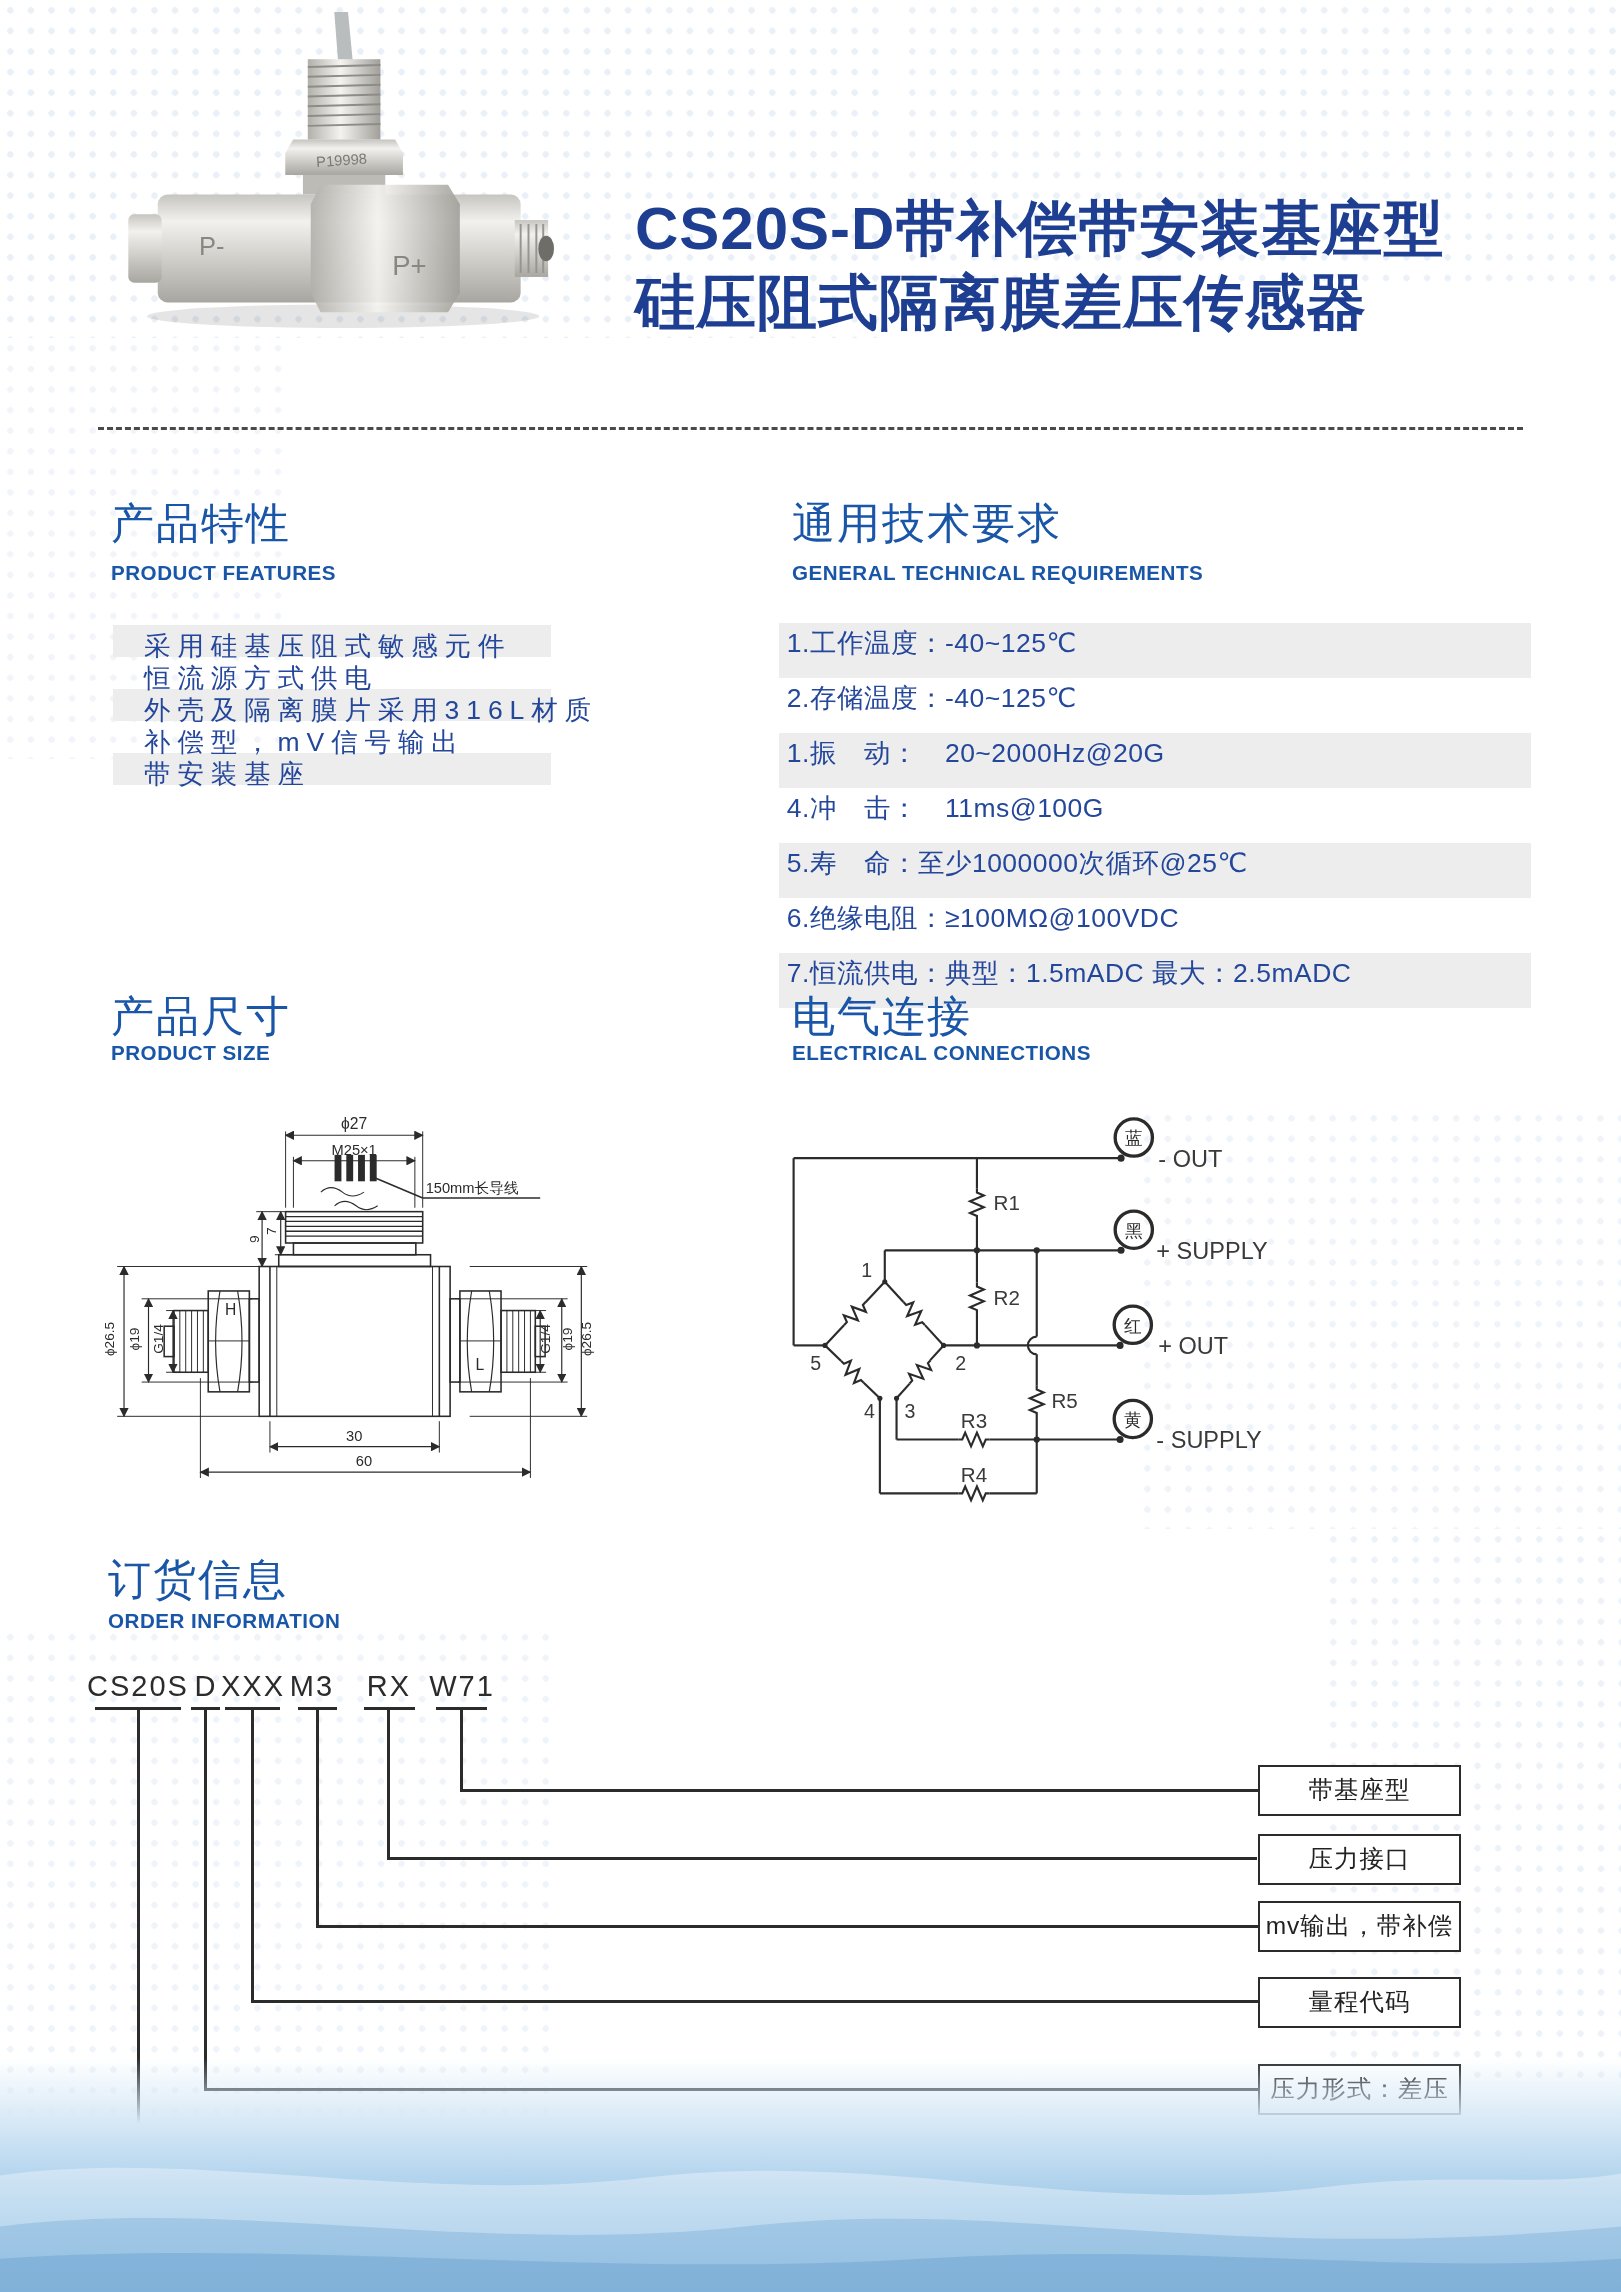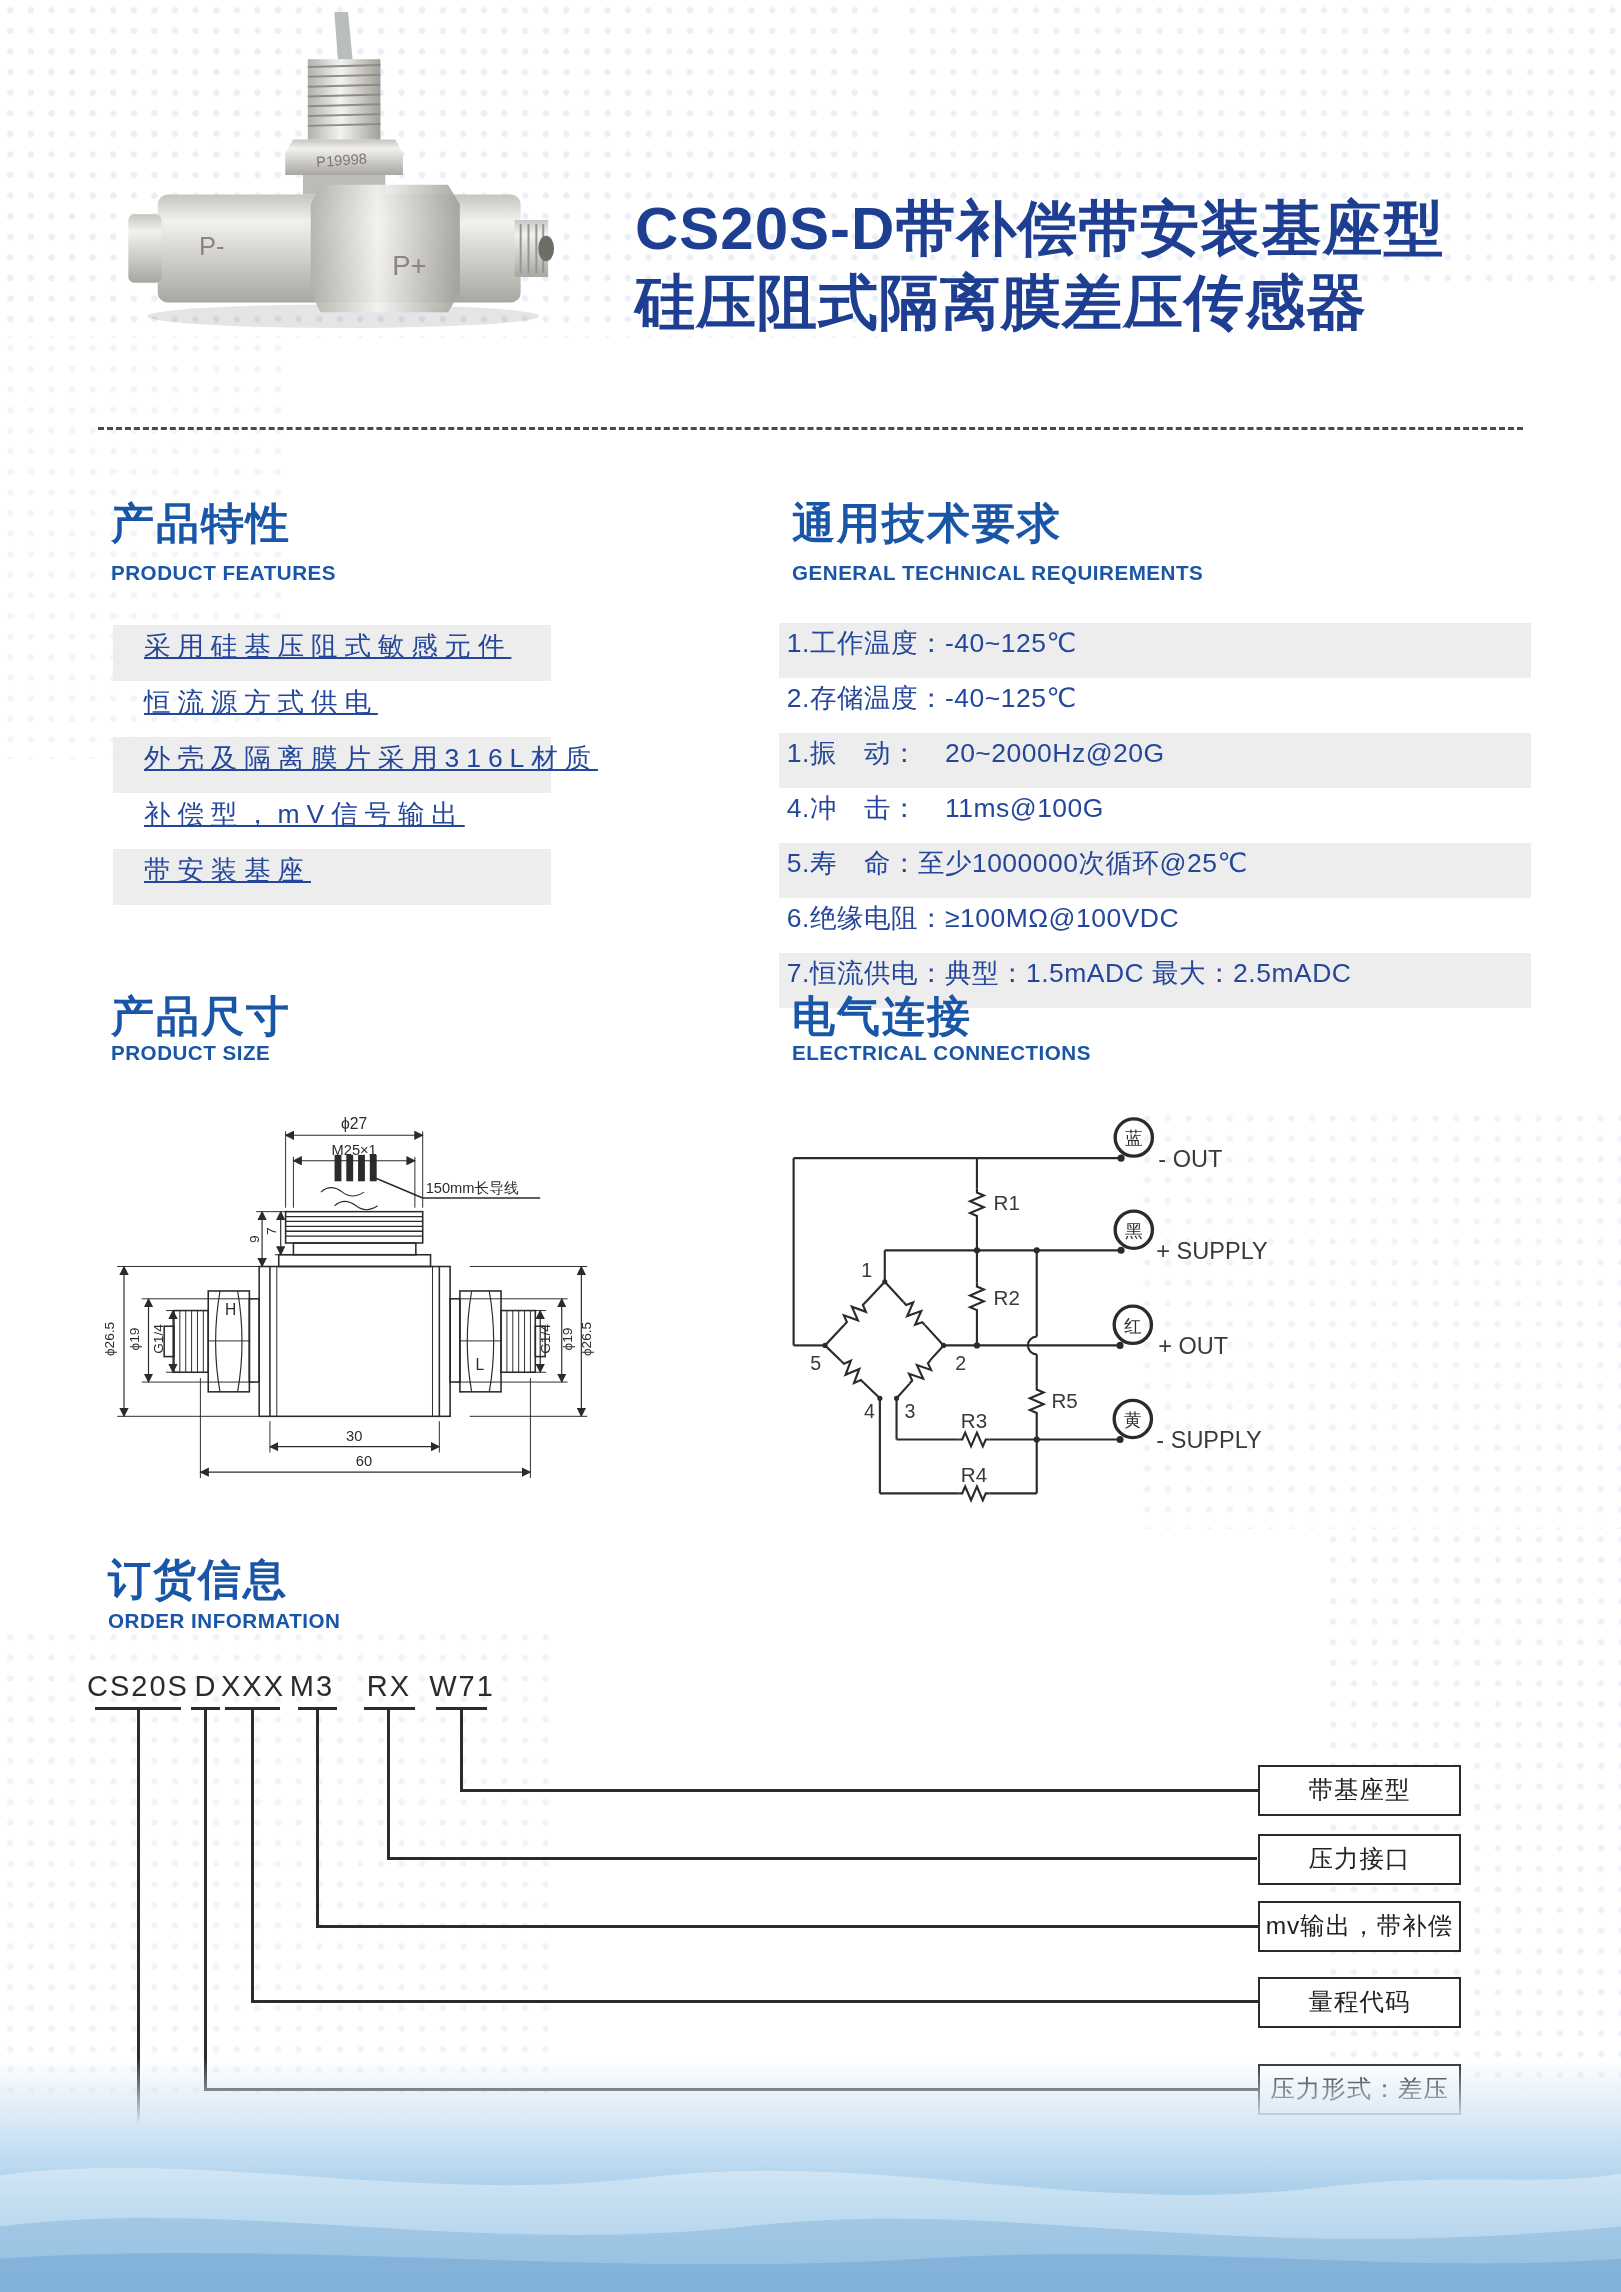--- a/index.html
+++ b/index.html
@@ -8,28 +8,28 @@
   .abs{position:absolute;}
   
   .dots{position:absolute;pointer-events:none;
         background-image:radial-gradient(circle,#d7e3f2 2.9px,rgba(215,227,242,0) 3.5px);
         background-size:20.6px 20.6px;}
   
   #title-block{left:635px;top:192px;color:#1e3e92;font-weight:800;font-size:60px;line-height:74px;letter-spacing:1px;white-space:nowrap;}
   
   #divider{left:98px;top:427px;width:1425px;border-top:3.9px dashed #4a4a4a;height:0;}
   
-  .h-cn{position:absolute;color:#1956a7;font-weight:700;font-size:43px;letter-spacing:2px;white-space:nowrap;}
+  .h-cn{position:absolute;color:#1956a7;font-weight:400;font-size:43px;letter-spacing:2px;white-space:nowrap;}
   .h-en{position:absolute;color:#1956a7;font-weight:800;font-size:20.6px;letter-spacing:0.5px;white-space:nowrap;}
   
   .list{position:absolute;}
   .row{color:#24479b;font-size:26.5px;white-space:nowrap;display:block;}
   .row:nth-child(odd){background:#ededed;}
   #features-list{left:113px;top:625px;width:438px;}
-  #features-list .row{height:56px;line-height:42px;padding-left:31px;letter-spacing:6.9px;text-decoration:underline;}
+  #features-list .row{height:32px;line-height:42px;padding-left:31px;letter-spacing:6.9px;}
   #requirements-list{left:779px;top:623px;width:752px;}
   #requirements-list .row{height:55px;line-height:40px;padding-left:7.8px;letter-spacing:0.5px;}
   
   .code-label{position:absolute;top:1670px;transform:translateX(-50%);font-size:29px;letter-spacing:2px;color:#2b2b2b;white-space:nowrap;}
   .ul{position:absolute;top:1707px;height:2.9px;background:#2b2b2b;}
   .vl{position:absolute;width:2.9px;background:#2b2b2b;top:1710px;}
   .hl{position:absolute;height:2.9px;background:#2b2b2b;}
   .obox{position:absolute;left:1258px;width:203px;height:51px;border:2.9px solid #2b2b2b;background:#fff;
         box-sizing:border-box;text-align:center;line-height:45px;font-size:24.5px;color:#222;letter-spacing:1px;}
   

